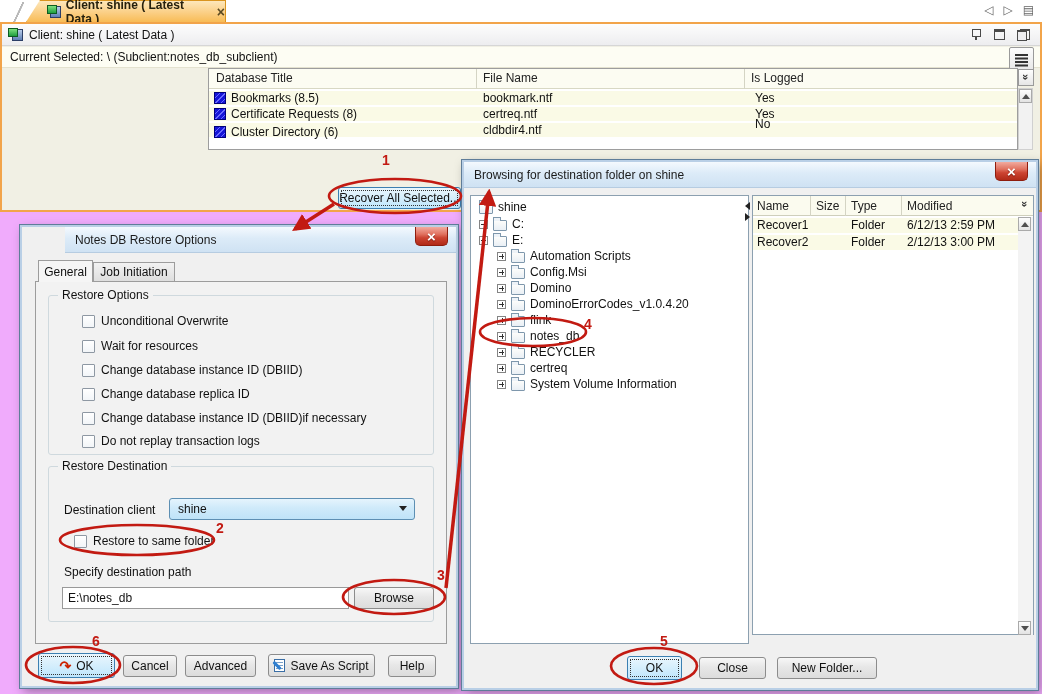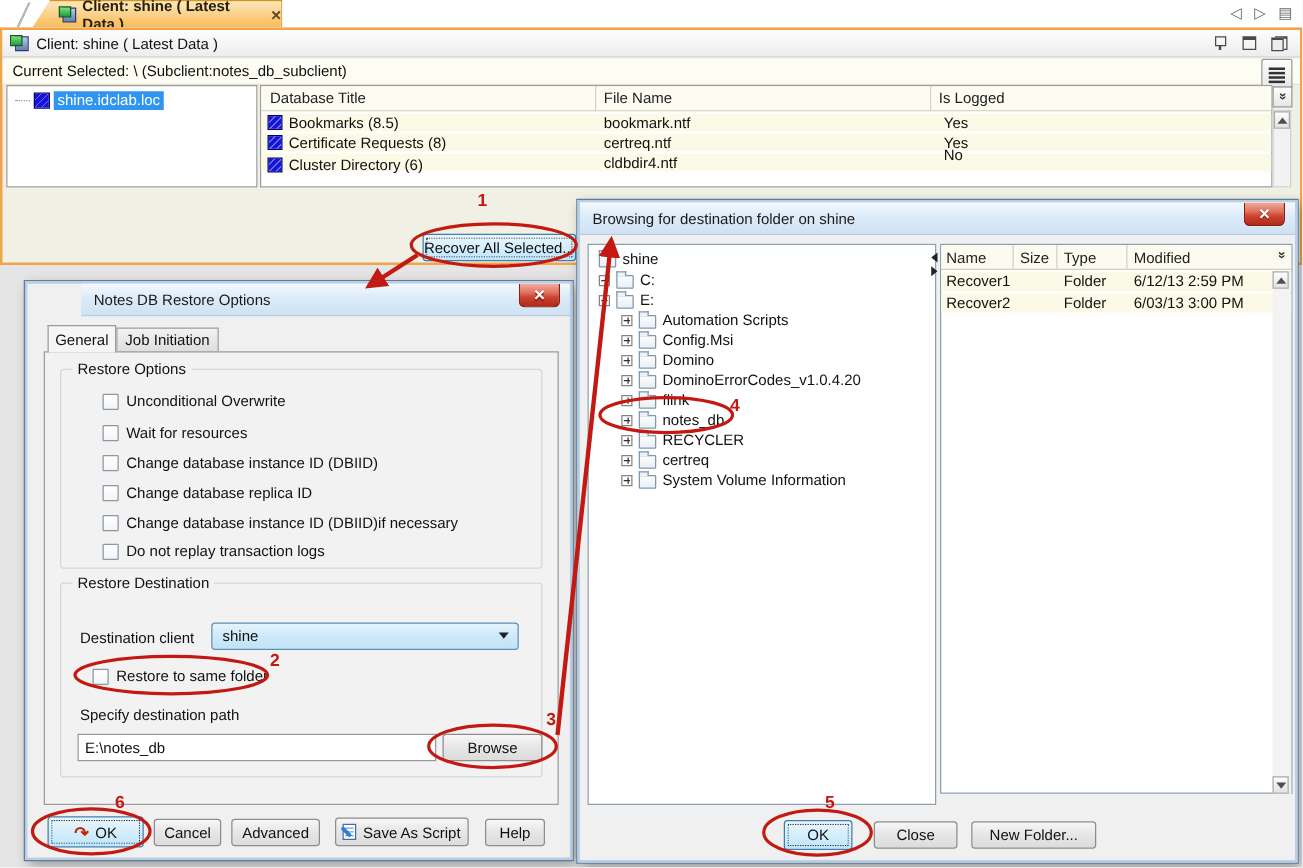--- a/index.html
+++ b/index.html
@@ -1,17 +1,17 @@
 <!DOCTYPE html>
 <html><head>
 <meta charset="utf-8">
 <style>
   html,body{margin:0;padding:0;background:#fff;}
   *{box-sizing:border-box;}
-  .stage{position:relative;width:1042px;height:694px;font-family:"Liberation Sans",sans-serif;font-size:12px;color:#111;background:#e5e5e5;overflow:hidden;}
+  .stage{position:relative;width:1042px;height:694px;font-family:"Liberation Sans",sans-serif;font-size:12px;color:#111;background:#f0abfc;overflow:hidden;}
 
   
   .tabbar{position:absolute;left:0;top:0;width:1042px;height:22px;background:#fff;}
   .tabbar::before{content:"";position:absolute;left:6px;top:2px;width:26px;height:20px;
     background:linear-gradient(115deg,transparent 46%,#b9b9b9 47%,#b9b9b9 52%,transparent 53%);}
   .tab{position:absolute;left:26px;top:0;width:200px;height:22px;
     background:linear-gradient(#fde7bb,#fbcf85 55%,#f8bc56);
     border:1px solid #d9941f;border-bottom:none;
     clip-path:polygon(14px 0,100% 0,100% 100%,0 100%);
     display:flex;align-items:center;padding-left:20px;font-weight:bold;color:#26200d;}
@@ -160,27 +160,20 @@
         <span class="restore-icon"></span>
       </div>
     </div>
     <div class="selbar">
       <span>Current Selected: \ (Subclient:notes_db_subclient)</span>
     </div>
     <div class="selbtn">
       <span class="justify-icon"></span>
     </div>
 
-    <div class="treepanel">
-      <div class="treerow-main">
-        <span class="dotlead"></span>
-        <span class="dbicon"></span>
-        <span class="sel-label">shine.idclab.loc</span>
-      </div>
-    </div>
 
     <div class="tablepanel">
       <div class="thead">
         <span class="th" style="left:7px;">Database Title</span>
         <span class="th" style="left:274px;">File Name</span>
         <span class="th" style="left:542px;">Is Logged</span>
         <span class="colsep" style="left:267px;"></span>
         <span class="colsep" style="left:535px;"></span>
       </div>
       <div class="trow" style="top:22px;">
@@ -380,21 +373,21 @@
       <div class="trow" style="top:22px;height:15px;">
         <span class="tcell" style="left:4px;">Recover1</span>
         <span class="tcell" style="left:63px;"></span>
         <span class="tcell" style="left:98px;">Folder</span>
         <span class="tcell" style="left:154px;">6/12/13 2:59 PM</span>
       </div>
       <div class="trow" style="top:39px;height:15px;">
         <span class="tcell" style="left:4px;">Recover2</span>
         <span class="tcell" style="left:63px;"></span>
         <span class="tcell" style="left:98px;">Folder</span>
-        <span class="tcell" style="left:154px;">6/03/13 3:00 PM</span>
+        <span class="tcell" style="left:154px;">2/12/13 3:00 PM</span>
       </div>
       <div class="vscroll" style="left:265px;top:21px;height:418px;width:15px;border:none;background:#f3f3f3;">
         <div class="sbtn" style="top:0;">
             <span class="tri-up"></span>
           </div>
         <div class="sbtn" style="bottom:0;top:auto;">
             <span class="tri-dn"></span>
           </div>
       </div>
     </div>

